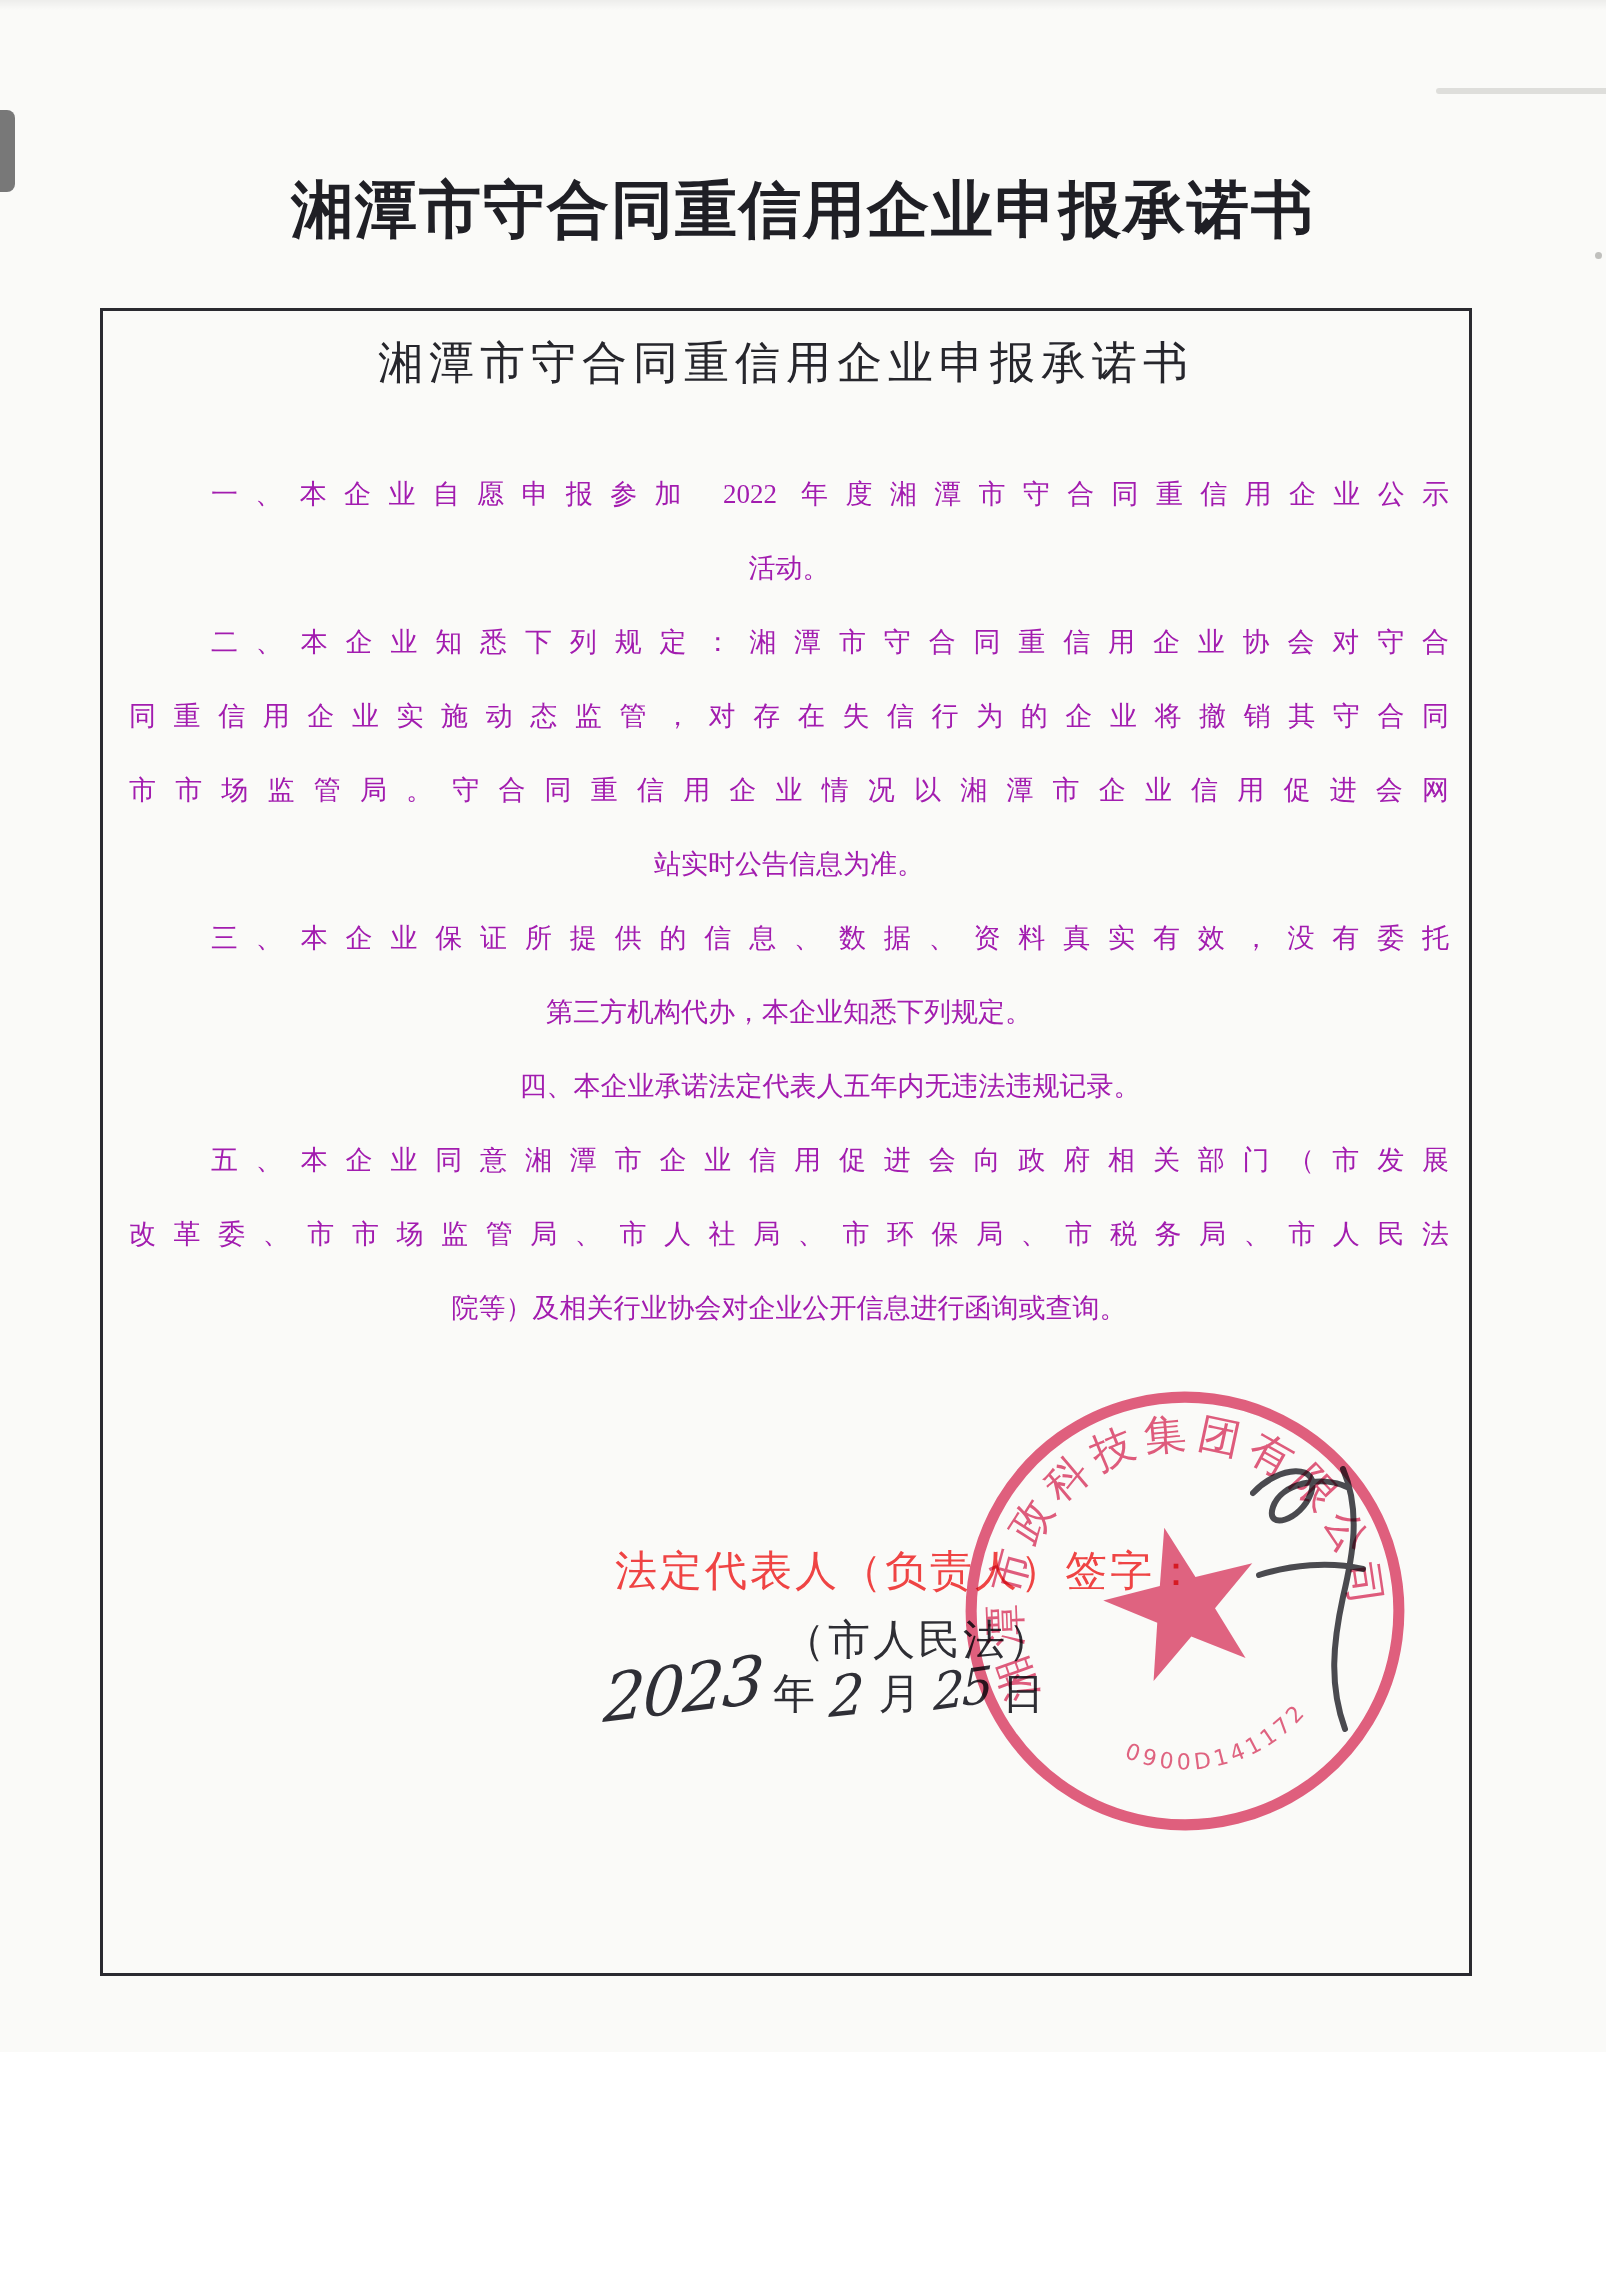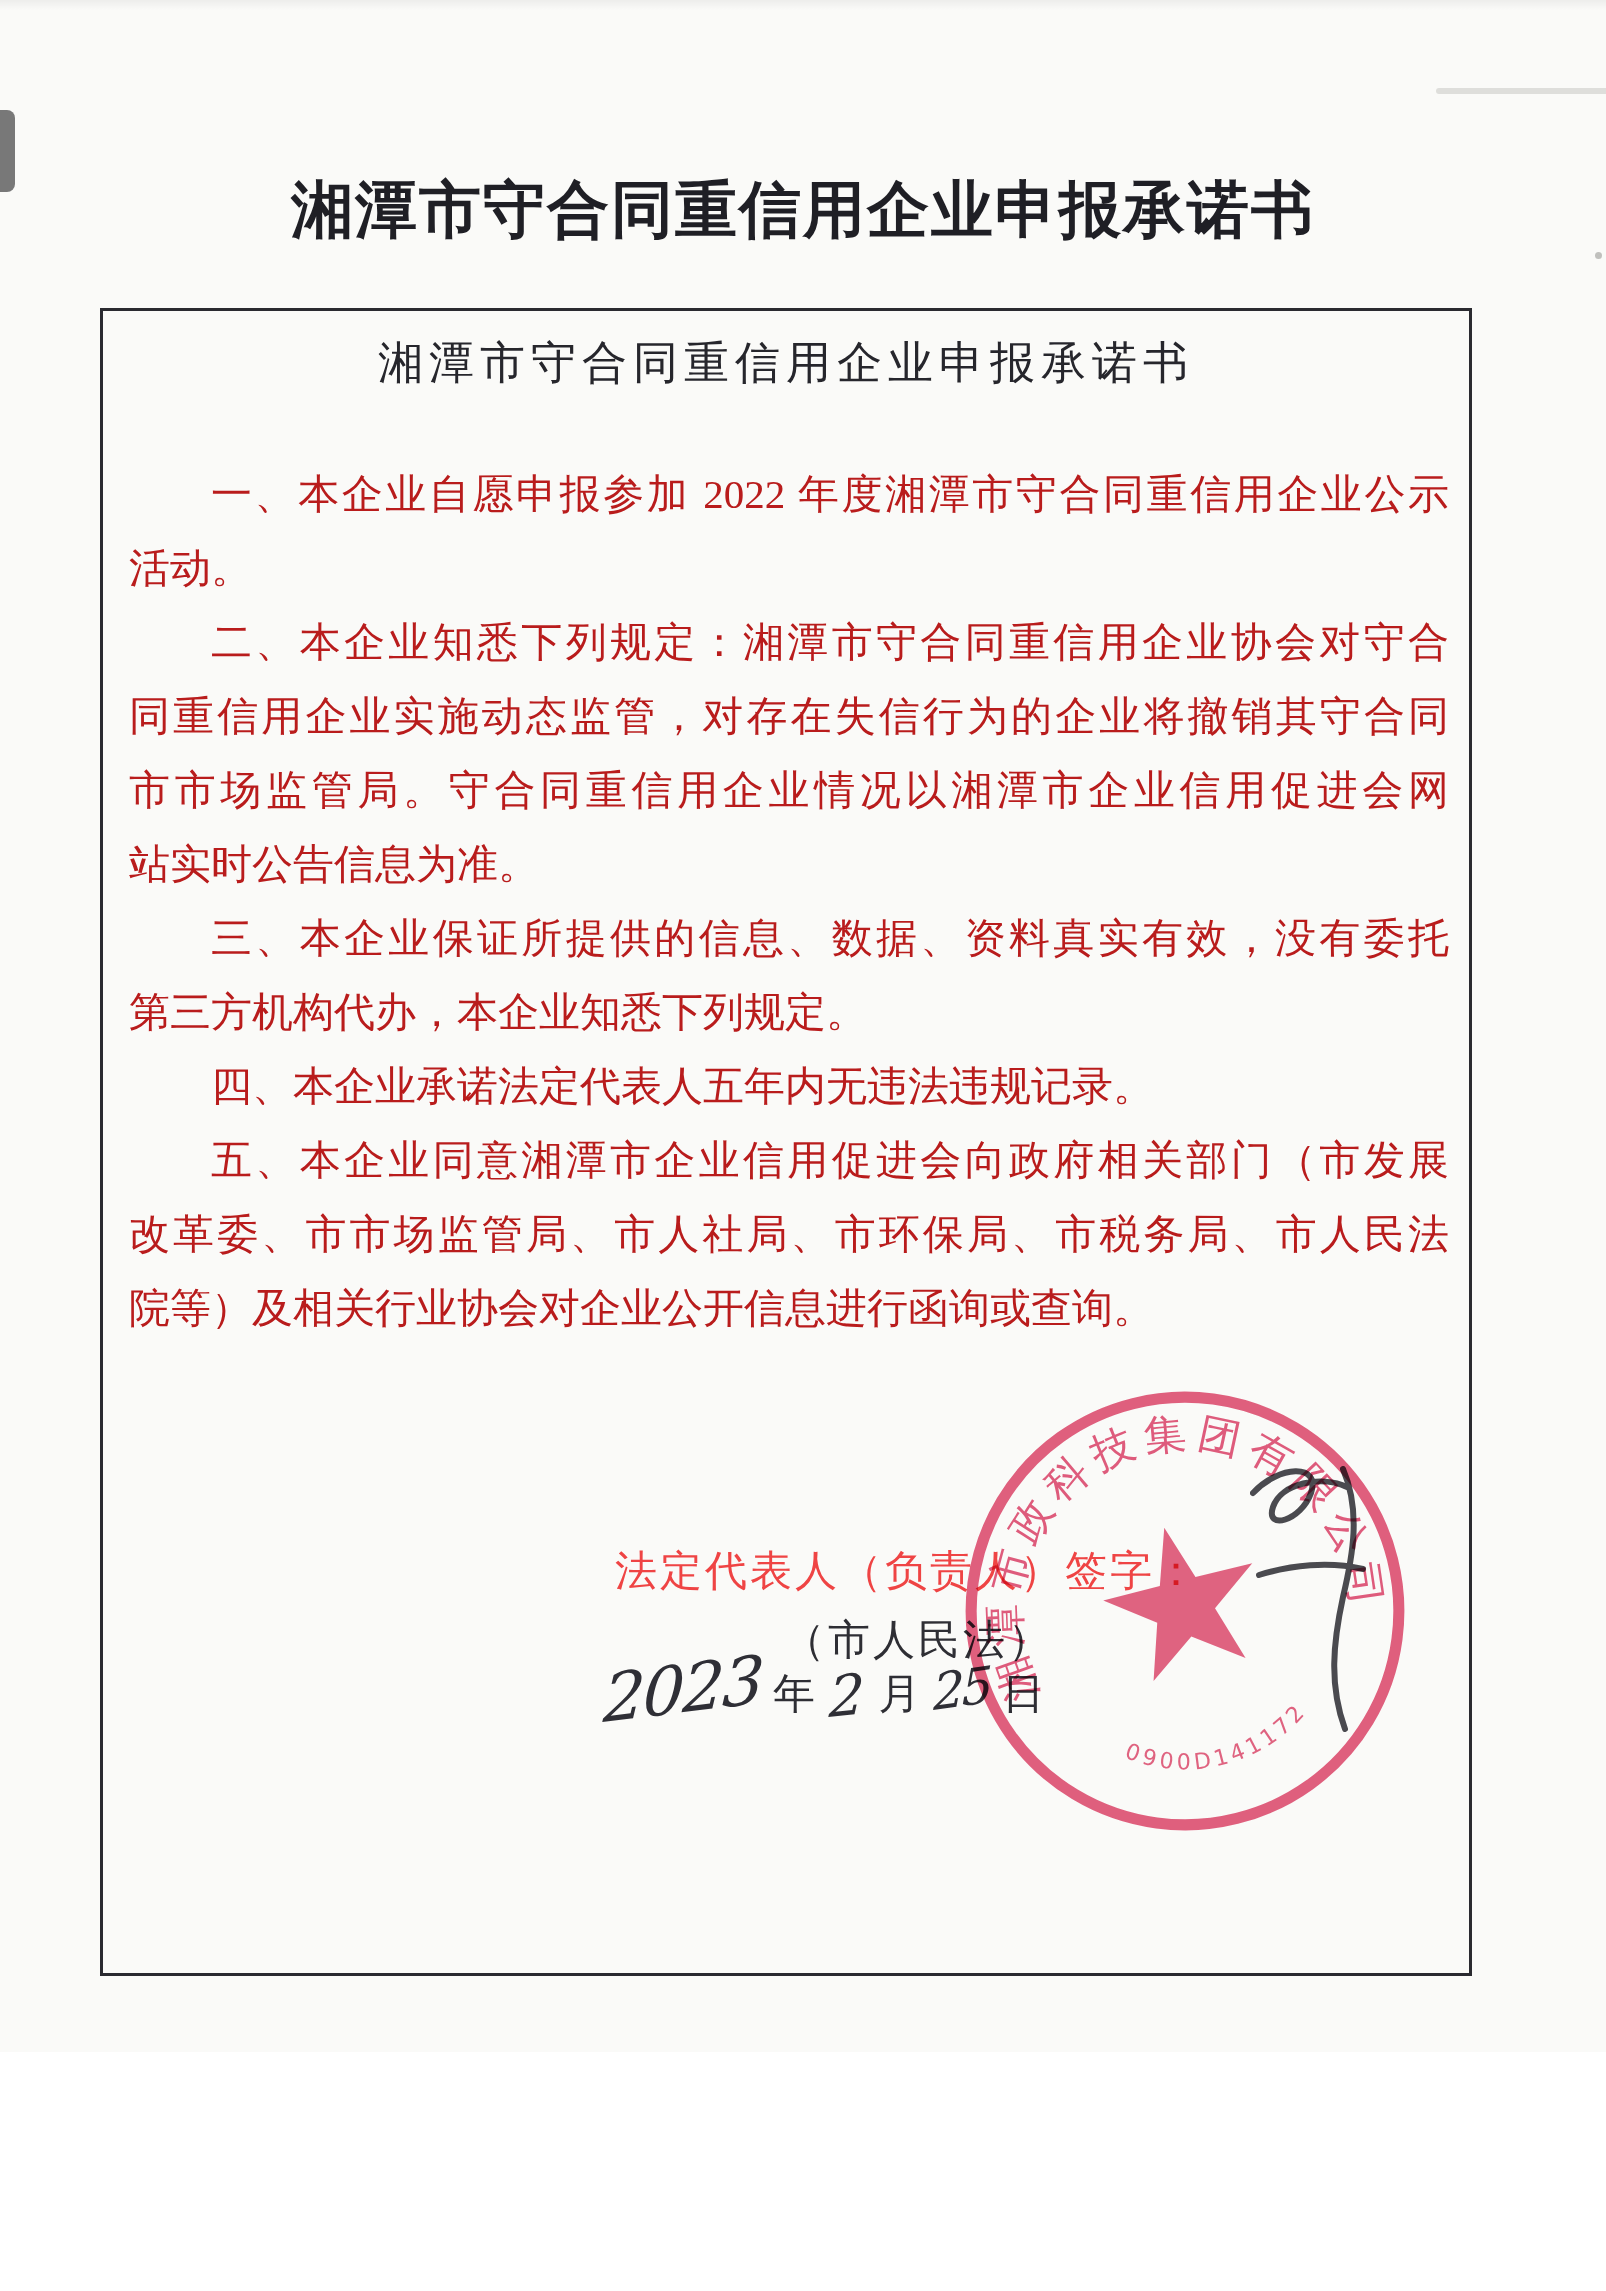--- a/index.html
+++ b/index.html
@@ -18,23 +18,23 @@
   .frame{
     position:absolute;left:100px;top:308px;width:1372px;height:1668px;
     border:3px solid #2a2a30;box-sizing:border-box;
   }
   .frame-title{
     position:absolute;top:22px;left:0;width:100%;text-align:center;
     font-size:45px;letter-spacing:6px;color:#26262c;white-space:nowrap;
   }
   .body-text{
     position:absolute;left:26px;top:146px;width:1320px;
-    font-size:41px;line-height:74px;color:#b91c1c;
+    font-size:27px;line-height:74px;color:#a21caf;
   }
-  .line{white-space:nowrap;text-align:left;}
+  .line{white-space:nowrap;text-align:center;}
   .line.just{white-space:normal;text-align:justify;text-align-last:justify;text-justify:inter-character;}
   .line.indent{text-indent:82px;}
   .sig-label{
     position:absolute;left:512px;top:1232px;font-size:42px;letter-spacing:3px;color:#ef4444;white-space:nowrap;
   }
   .seal-note{
     position:absolute;left:680px;top:1301px;font-size:42px;letter-spacing:3px;color:#2e2e34;white-space:nowrap;
   }
   .date-row{
     position:absolute;left:500px;top:1340px;display:flex;align-items:flex-end;

